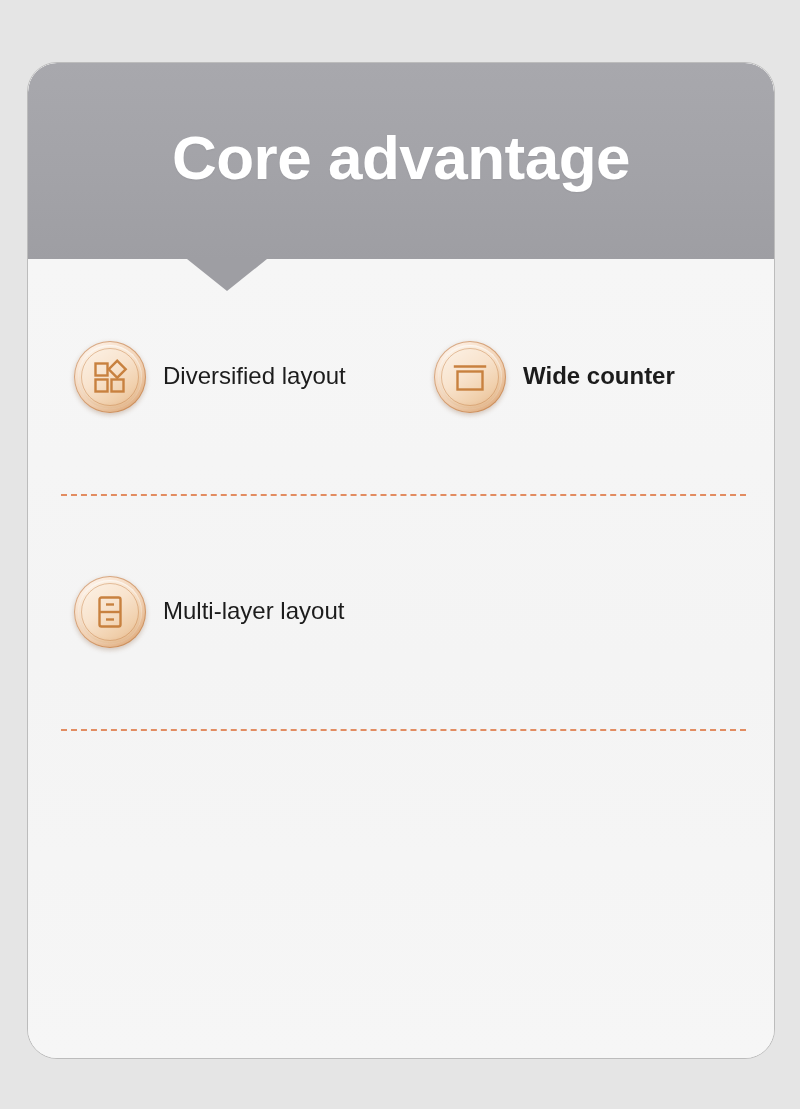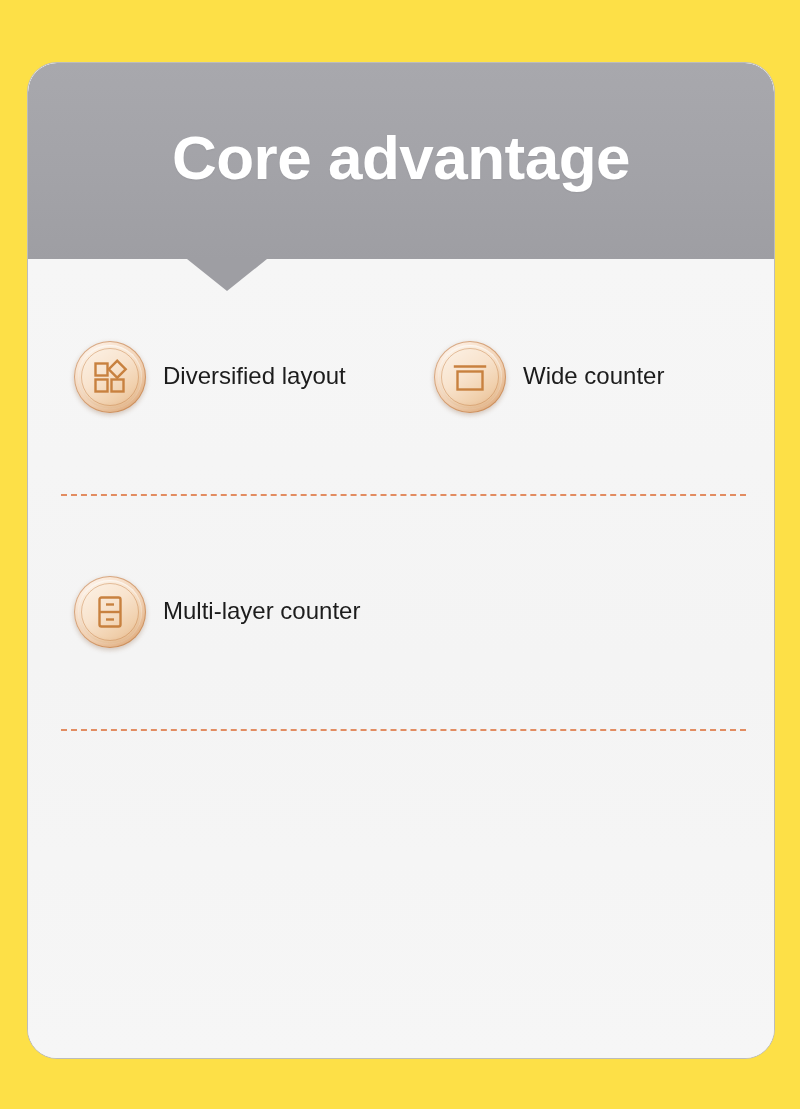--- a/index.html
+++ b/index.html
@@ -13,21 +13,21 @@
     font-family: "Liberation Sans", sans-serif;
     position: relative;
     overflow: hidden;
   }
 
   .page {
     position: absolute;
     left: 0; top: 0;
     width: 800px;
     height: 1109px;
-    background: #fde047;
+    background: #e5e5e5;
   }
 
   
   .card {
     position: absolute;
     left: 27px;
     top: 62px;
     width: 748px;
     height: 997px;
     border-radius: 30px;
@@ -101,21 +101,21 @@
     height: 235px;
     align-items: center;
   }
 
   .feature-cell {
     display: flex;
     align-items: center;
     text-align: right;
   }
   .feature-cell.col-left  { width: 374px; padding-left: 46px; box-sizing: border-box; }
-  .feature-cell.col-right { width: 374px; padding-left: 33px; box-sizing: border-box; }
+  .feature-cell.col-right { width: 374px; padding-left: 33px; box-sizing: border-box; font-weight: bold; }
 
   .feature-label {
     font-size: 24px;
     color: #1c1c1c;
     margin-left: 17px;
     white-space: nowrap;
     line-height: 1.2;
   }
 
   .divider {
@@ -214,21 +214,21 @@
             <span class="badge">
               <svg width="38" height="38" viewBox="0 0 38 38">
                 <g fill="none" stroke="#c8813f" stroke-width="2.4">
                   <rect x="8.5" y="4.5" width="21" height="29" rx="2"></rect>
                   <line x1="8.5" y1="19" x2="29.5" y2="19"></line>
                   <line x1="15" y1="11.5" x2="23" y2="11.5"></line>
                   <line x1="15" y1="26.5" x2="23" y2="26.5"></line>
                 </g>
               </svg>
             </span>
-            <span class="feature-label">Multi-layer counter</span>
+            <span class="feature-label">Multi-layer layout</span>
           </div>
         </div>
 
         <div class="divider" style="top:470px;"></div>
 
         <div class="feature-row">
         </div>
 
       </div>
     </div>

